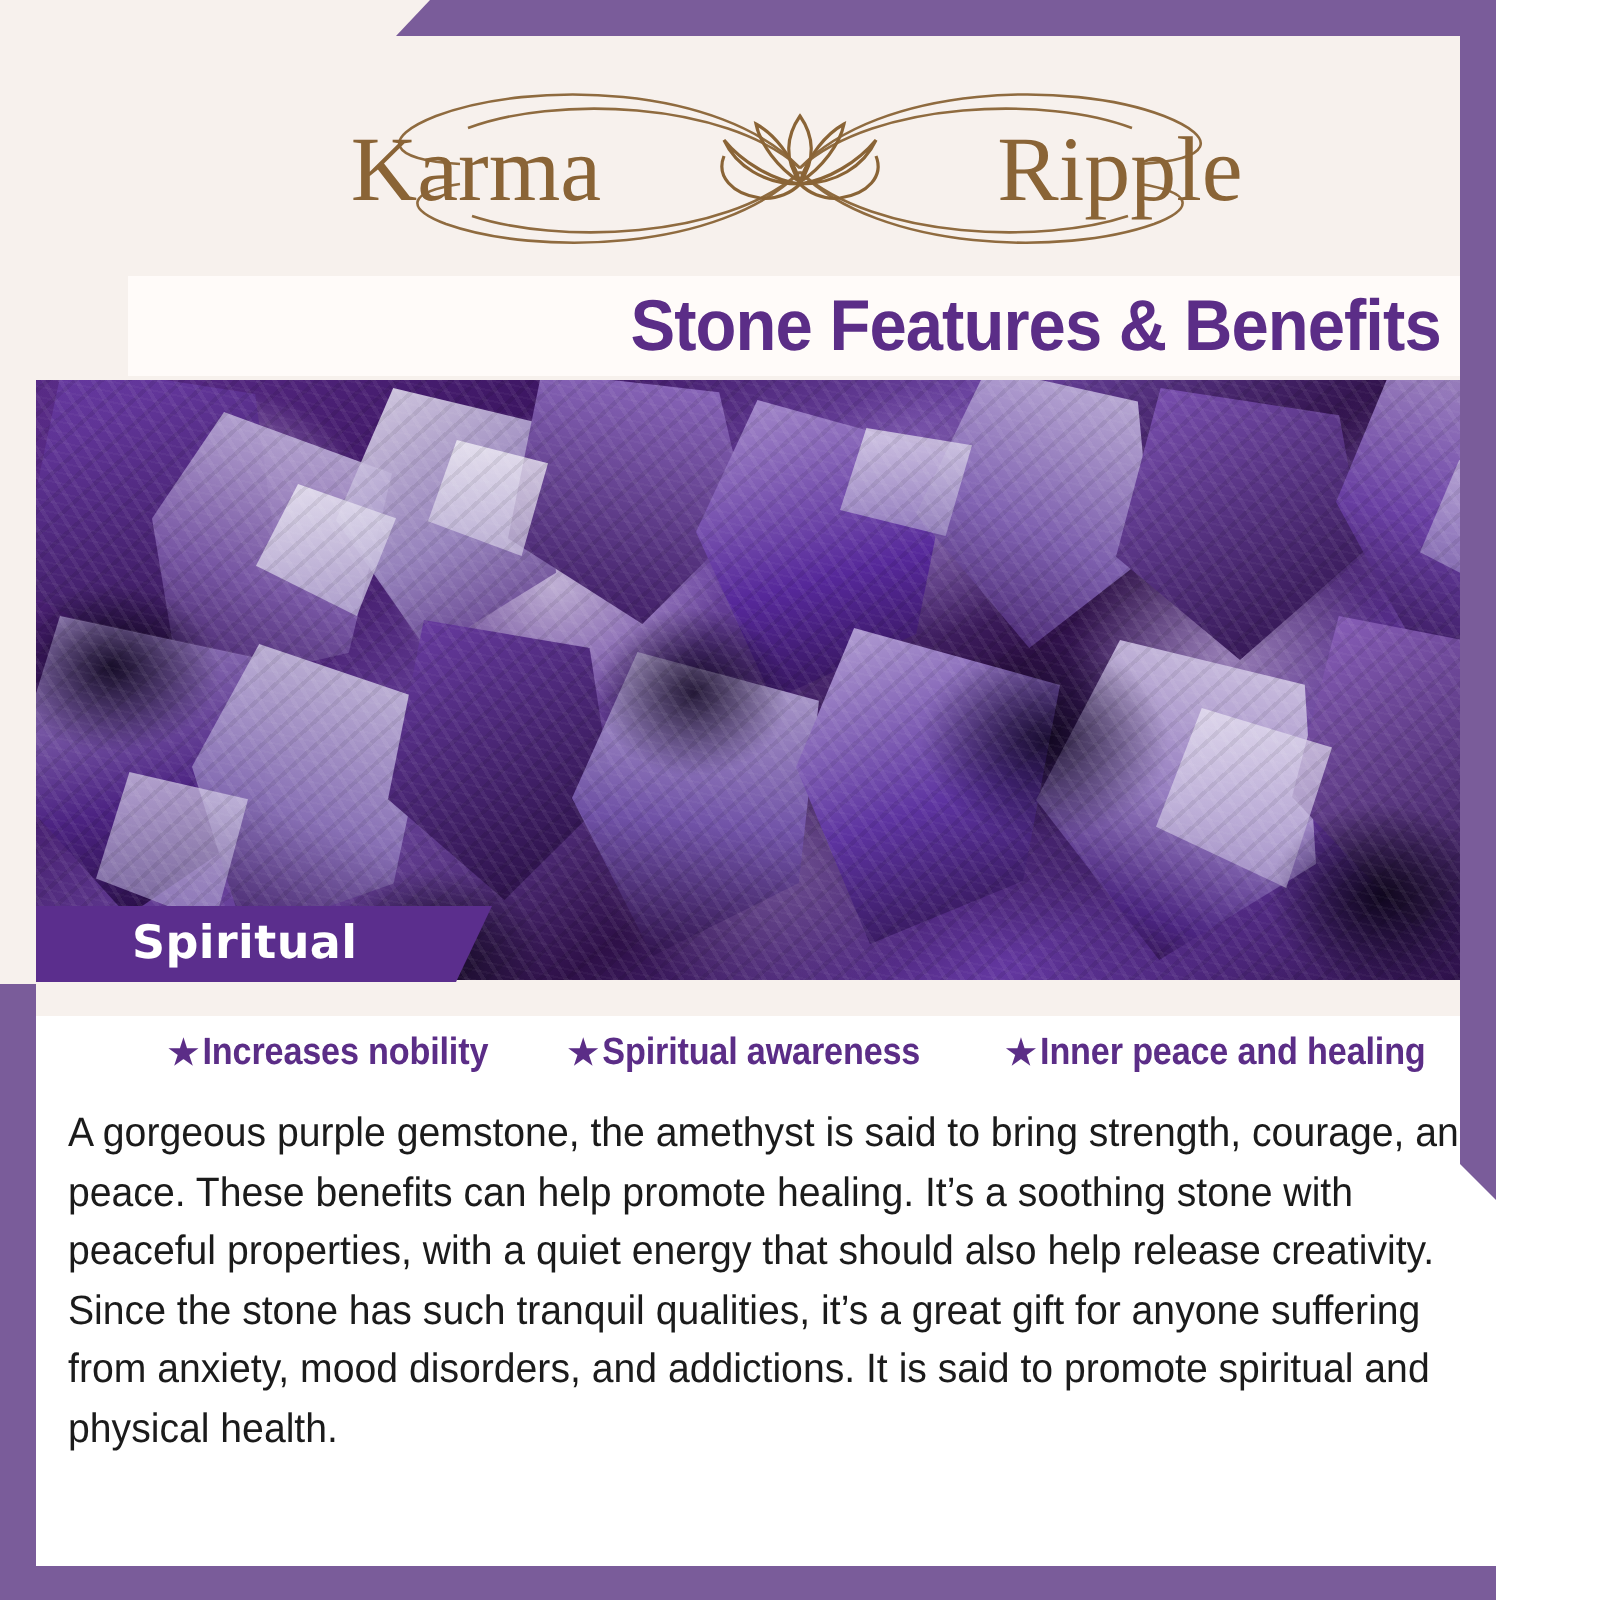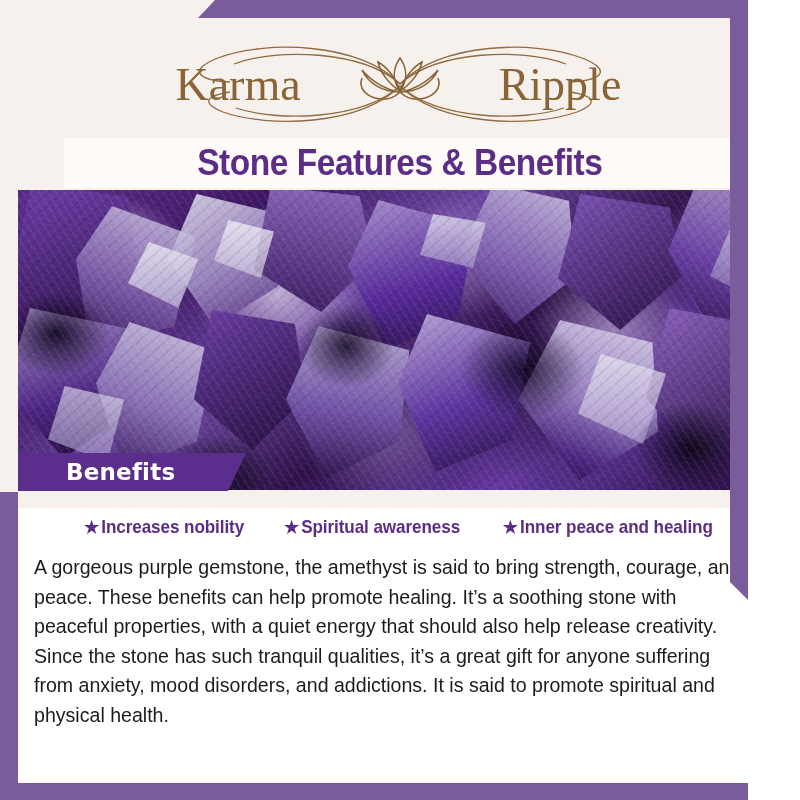--- a/index.html
+++ b/index.html
@@ -52,21 +52,21 @@
   .logo-wrap{
     position:absolute; left:0; top:14px; width:764px; height:104px;
     display:flex; align-items:center; justify-content:center;
   }
   .logo-svg{display:block;}
 
   
   .title-bar{
     position:absolute; left:64px; top:138px; width:672px; height:50px;
     background:rgba(255,252,250,0.92);
-    display:flex; align-items:center; justify-content:center;
+    display:flex; align-items:center; justify-content:flex-end;
     z-index:4;
   }
   .title-text{
     font-family:"Liberation Sans", sans-serif;
     font-weight:bold;
     font-size:36px;
     letter-spacing:-0.5px;
     color:#5b2d87;
     transform:scaleX(0.93);
     white-space:nowrap;
@@ -246,21 +246,21 @@
     <div class="shard" style="left:560px;top:164px;width:88px;height:90px;background:linear-gradient(175deg,#ece8f4,#b0a0d0);clip-path:polygon(26% 0,100% 22%,74% 100%,0 66%);opacity:.74;"></div>
     <div class="shard" style="left:30px;top:196px;width:76px;height:76px;background:linear-gradient(185deg,#e4dff0,#9b8cc4);clip-path:polygon(22% 0,100% 18%,78% 100%,0 70%);opacity:.66;"></div>
     <div class="shard" style="left:692px;top:40px;width:70px;height:72px;background:linear-gradient(190deg,#dcd6ea,#8f7cbd);clip-path:polygon(28% 0,100% 24%,72% 100%,0 64%);opacity:.62;"></div>
 
     <div class="dark"></div>
     <div class="grain"></div>
     <div class="vig"></div>
   </div>
 
   <div class="stone-banner">
-    <span class="stone-name">Benefits</span>
+    <span class="stone-name">Spiritual</span>
   </div>
 
   <div class="content">
     <div class="cream-strip"></div>
 
     <div class="benefits">
       <span class="benefit">
         <span class="star">★</span>
         <span class="btxt">Increases nobility</span>
       </span>

